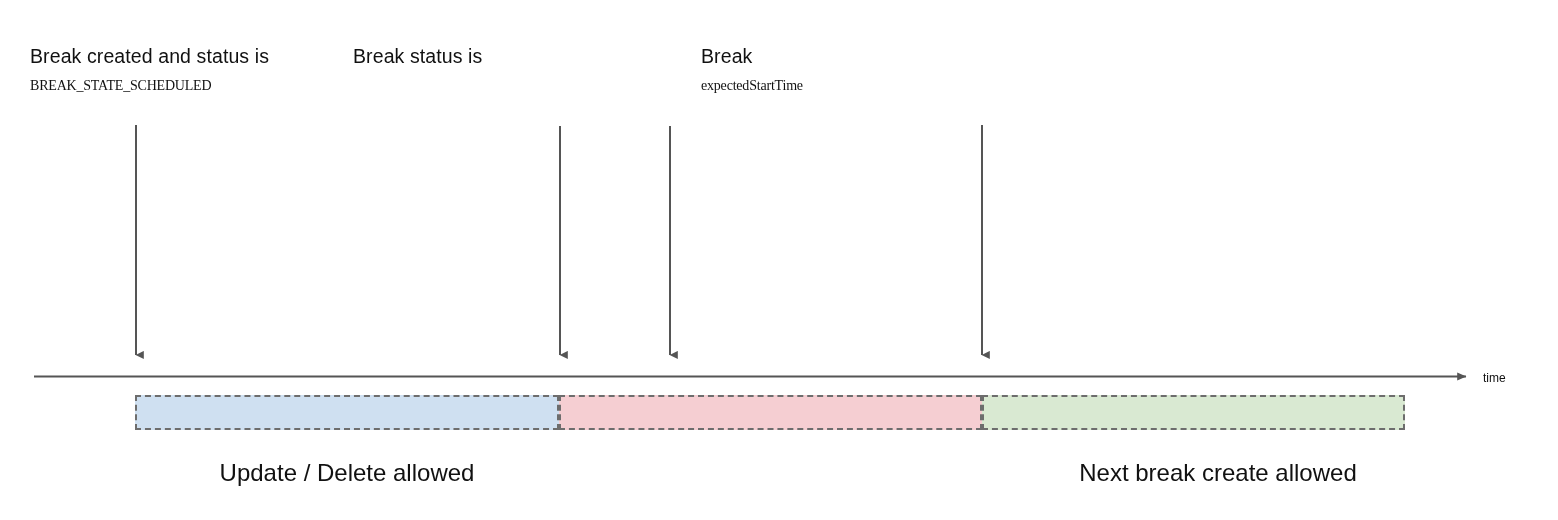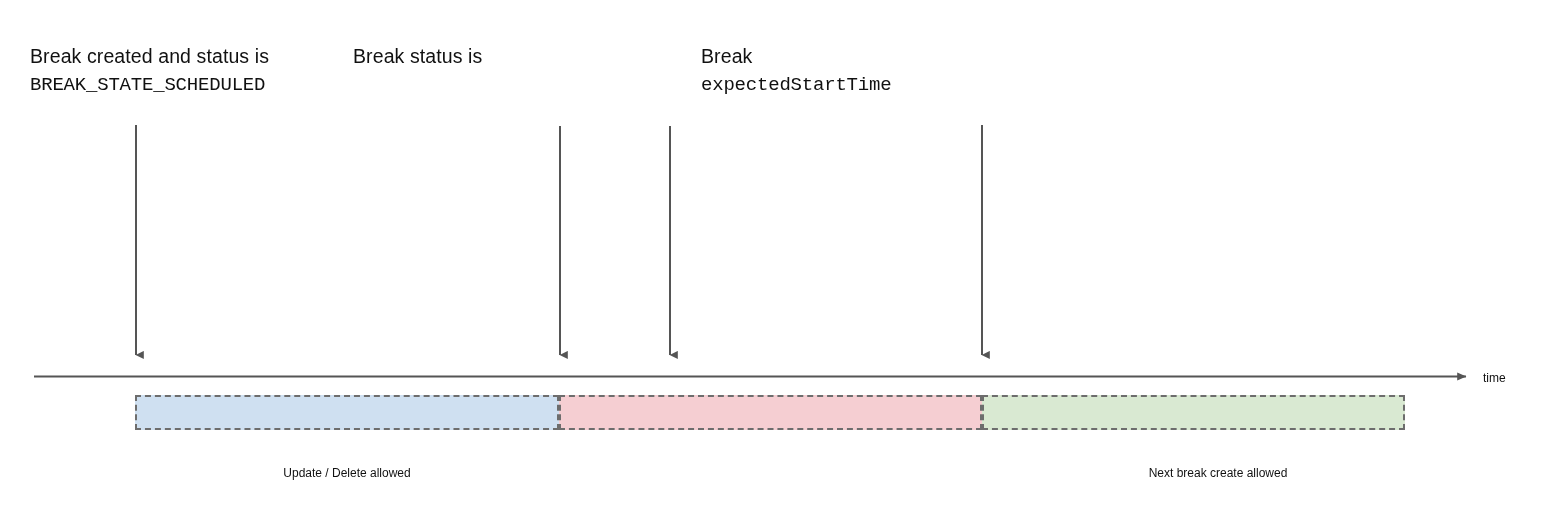--- a/index.html
+++ b/index.html
@@ -27,28 +27,28 @@
     line-height: 29px;
     color: #111111;
     white-space: nowrap;
     letter-spacing: 0.1px;
   }
   .annot .plain {
     font-family: "Liberation Sans", sans-serif;
     display: block;
   }
   .annot .mono {
-    font-family: Liberation Mono, monospace;
-    font-size: 19px;
+    font-family: Liberation Serif, serif;
+    font-size: 14px;
     letter-spacing: -0.2px;
     display: block;
   }
   .caption {
     position: absolute;
-    font-size: 12px;
+    font-size: 24px;
     line-height: 26px;
     color: #111111;
     white-space: nowrap;
     text-align: left;
     transform: translateX(-50%);
   }
   .axis-label {
     position: absolute;
     font-size: 12px;
     line-height: 24px;

